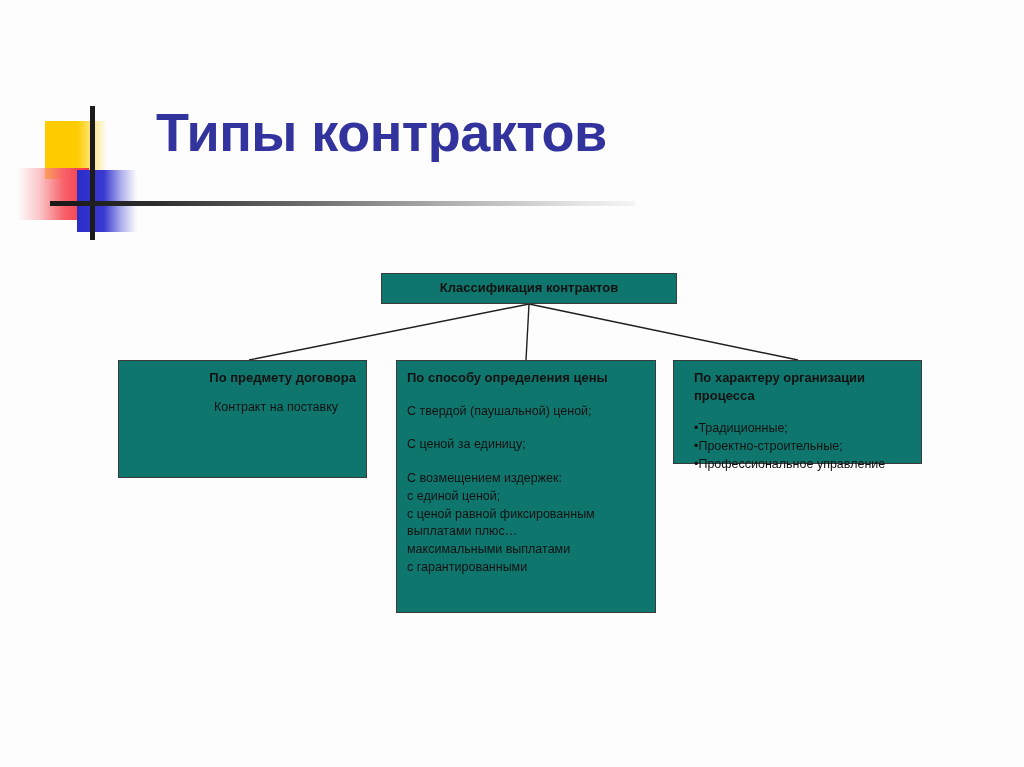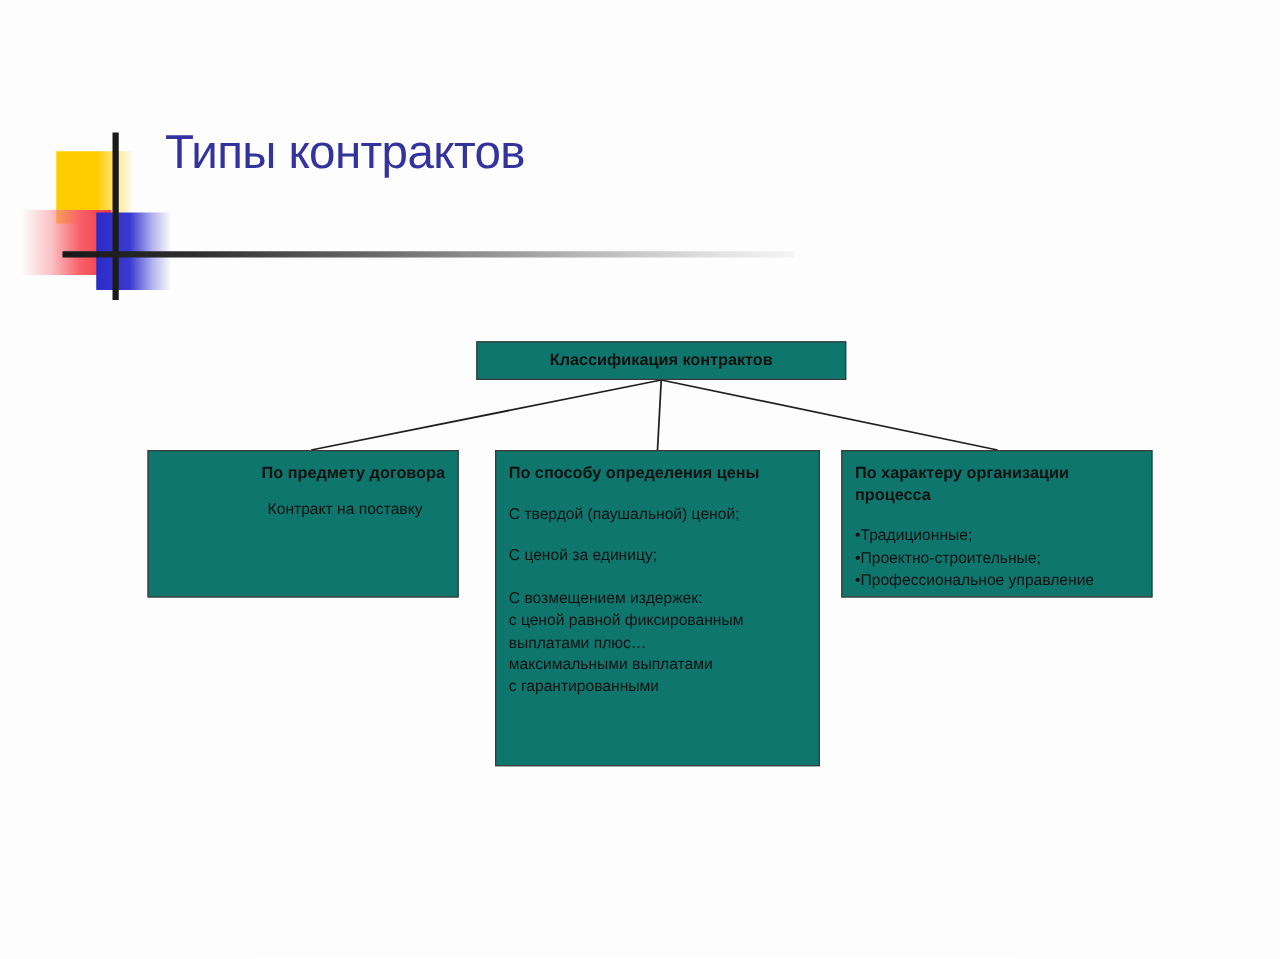--- a/index.html
+++ b/index.html
@@ -46,23 +46,23 @@
   
   .deco-hrule {
     left: 50px; top: 201px;
     width: 585px; height: 5px;
     background: linear-gradient(to right, #181818 0%, #2d2d2d 18%, #6f6f6f 45%, #b4b4b4 70%, #e3e3e3 90%, #f4f4f4 100%);
   }
 
   
   .slide-title {
     position: absolute;
-    left: 132px; top: 101px;
-    font-size: 38px;
-    font-weight: 400;
+    left: 156px; top: 101px;
+    font-size: 54px;
+    font-weight: 700;
     color: #33339e;
     letter-spacing: -0.5px;
     white-space: nowrap;
   }
 
   
   .dbox {
     position: absolute;
     box-sizing: border-box;
     border: 1px solid #3b3b3b;
@@ -111,22 +111,22 @@
     font-size: 13px;
     margin: 0 0 16px 0;
     line-height: 1.35;
   }
   #box-price .ln { margin: 0 0 16px 0; }
   #box-price .grp { margin: 0; }
   #box-price .grp div { margin: 0; }
 
   #box-process {
     left: 673px; top: 360px;
-    width: 249px; height: 118px;
-    padding: 8px 10px;
+    width: 249px; height: 104px;
+    padding: 8px 20px;
   }
   #box-process .hdr {
     font-weight: bold;
     font-size: 13px;
     margin: 0 0 16px 0;
     line-height: 1.35;
   }
   #box-process .bullets div { margin: 0; }
 
   
@@ -164,20 +164,21 @@
     <div class="hdr">По предмету договора</div>
     <div class="li-a">Контракт на поставку</div>
   </div>
 
   <div class="dbox" id="box-price">
     <div class="hdr">По способу определения цены</div>
     <div class="ln">С твердой (паушальной) ценой;</div>
     <div class="ln">С ценой за единицу;</div>
     <div class="grp">
       <div>С возмещением издержек:</div>
+      <div>с единой ценой;</div>
       <div>с ценой равной фиксированным</div>
       <div>выплатами плюс…</div>
       <div>максимальными выплатами</div>
       <div>с гарантированными</div>
     </div>
   </div>
 
   <div class="dbox" id="box-process">
     <div class="hdr">По характеру организации процесса</div>
     <div class="bullets">

